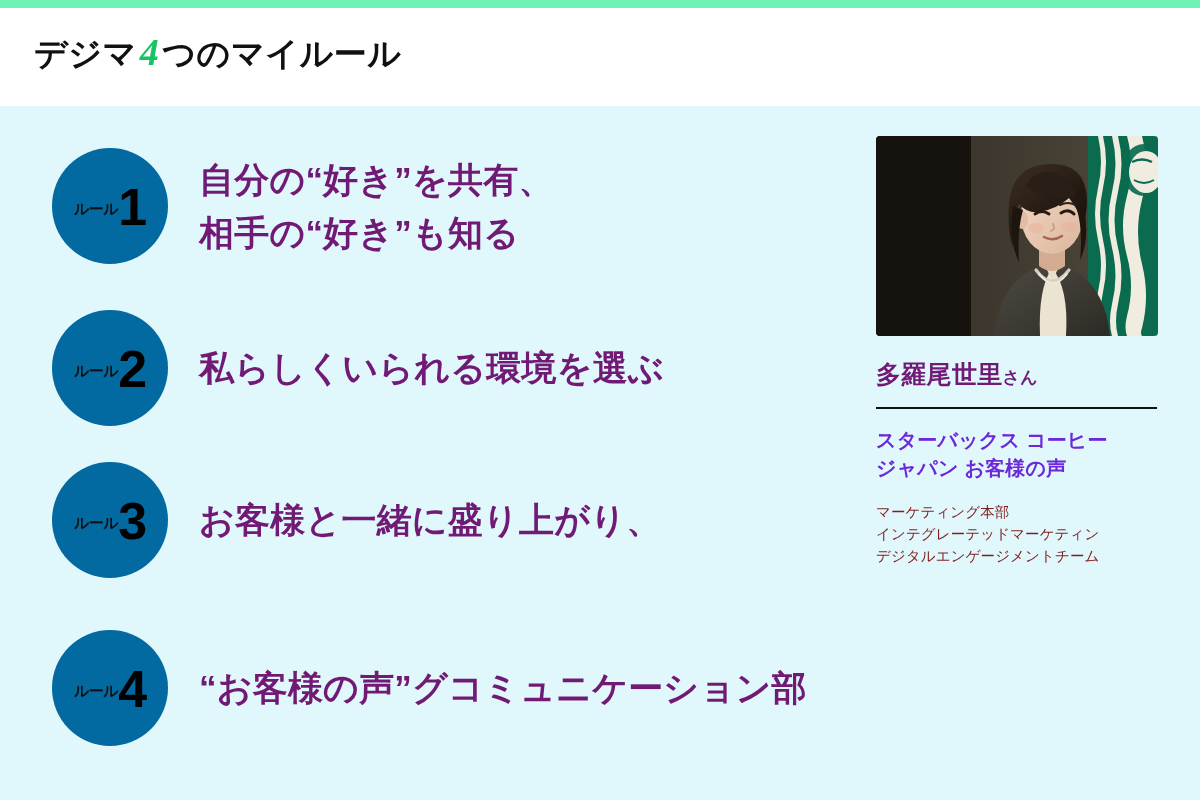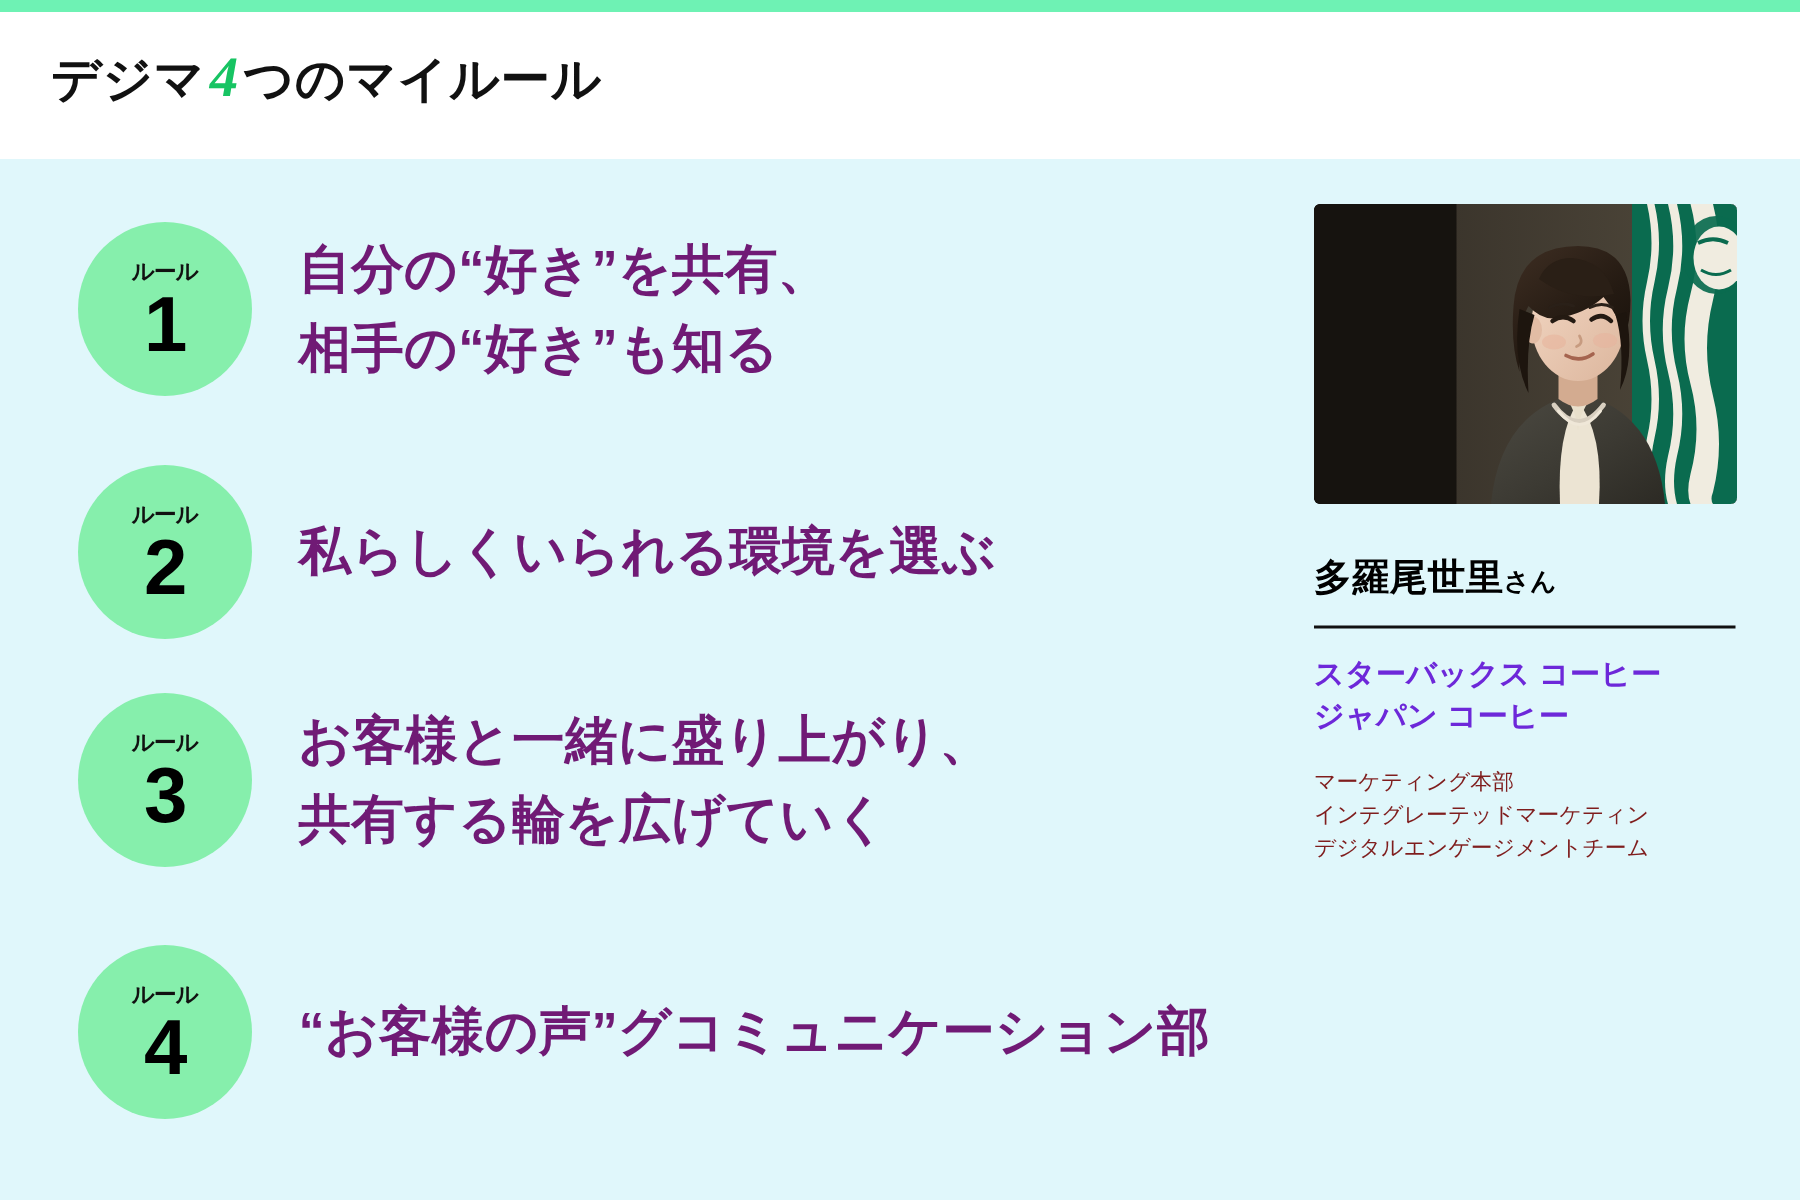--- a/index.html
+++ b/index.html
@@ -43,22 +43,22 @@
   .rule-row { position:absolute; left:0; width:860px; display:flex; align-items:center; }
   .rule-row.r1 { top:58px; }
   .rule-row.r2 { top:220px; }
   .rule-row.r3 { top:372px; }
   .rule-row.r4 { top:540px; }
 
   .badge {
     position:relative; flex:0 0 auto;
     margin-left:52px;
     width:116px; height:116px; border-radius:50%;
-    background:#86efac;
-    display:flex; flex-direction:column;
+    background:#0369a1;
+    display:flex; flex-direction:row;
     align-items:center; justify-content:center;
   }
   .badge-label {
     font-size:15px; font-weight:bold; color:#111111;
     letter-spacing:-0.5px; line-height:1; margin-top:4px;
   }
   .badge-number {
     font-size:52px; font-weight:bold; color:#000000;
     line-height:1; margin-top:2px; letter-spacing:-1px;
   }
@@ -74,22 +74,22 @@
   .profile { position:absolute; left:876px; top:136px; width:288px; }
 
   .photo {
     position:relative; width:282px; height:200px;
     border-radius:4px; overflow:hidden;
     background:#1d1a17;
   }
   .photo svg { display:block; width:282px; height:200px; }
 
   .profile-name {
-    margin-top:32px;
-    font-size:25px; font-weight:bold; color:#000000;
+    margin-top:22px;
+    font-size:25px; font-weight:bold; color:#701a75;
     white-space:nowrap; letter-spacing:0.3px;
   }
   .profile-name .hon { font-size:17px; font-weight:bold; }
 
   .divider {
     margin-top:16px; width:281px; height:2px; background:#111111;
   }
 
   .profile-company {
     margin-top:17px;
@@ -139,21 +139,20 @@
       </div>
     </div>
 
     <div class="rule-row r3">
       <div class="badge">
         <span class="badge-label">ルール</span>
         <span class="badge-number">3</span>
       </div>
       <div class="rule-text">
         <span class="l">お客様と一緒に盛り上がり、</span>
-        <span class="l">共有する輪を広げていく</span>
       </div>
     </div>
 
     <div class="rule-row r4">
       <div class="badge">
         <span class="badge-label">ルール</span>
         <span class="badge-number">4</span>
       </div>
       <div class="rule-text">
         <span class="l">“お客様の声”グコミュニケーション部</span>
@@ -246,21 +245,21 @@
         </g>
       </svg>
     </div>
 
     <div class="profile-name"><span>多羅尾世里</span><span class="hon">さん</span></div>
 
     <div class="divider"></div>
 
     <div class="profile-company">
       <span class="l">スターバックス コーヒー</span>
-      <span class="l">ジャパン コーヒー</span>
+      <span class="l">ジャパン お客様の声</span>
     </div>
 
     <div class="profile-dept">
       <span class="l">マーケティング本部</span>
       <span class="l">インテグレーテッドマーケティン</span>
       <span class="l">デジタルエンゲージメントチーム</span>
     </div>
 
   </div>
 

